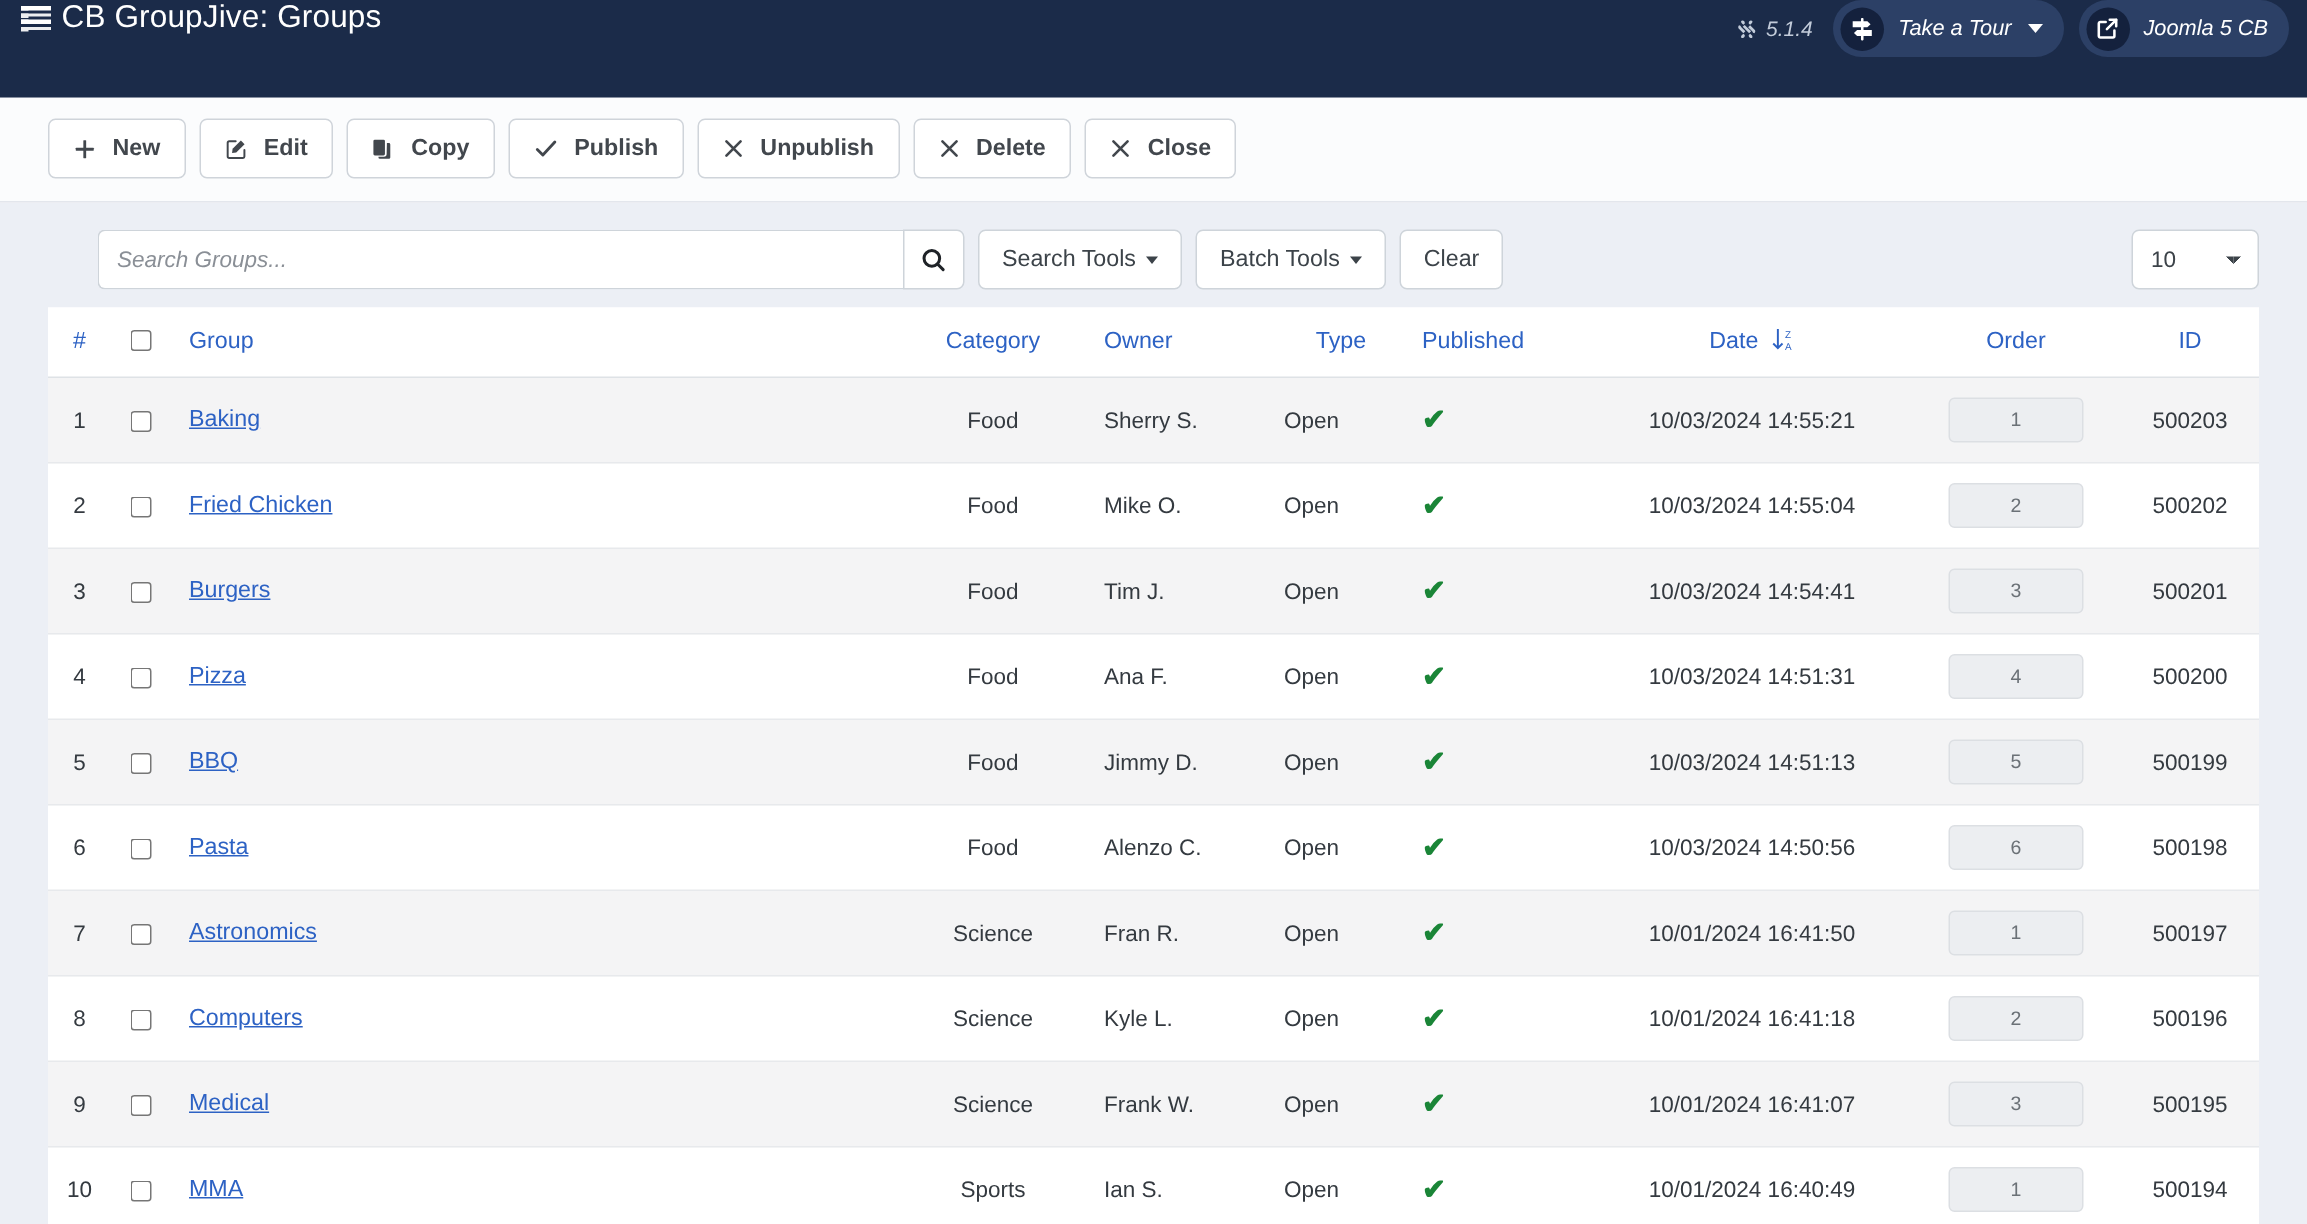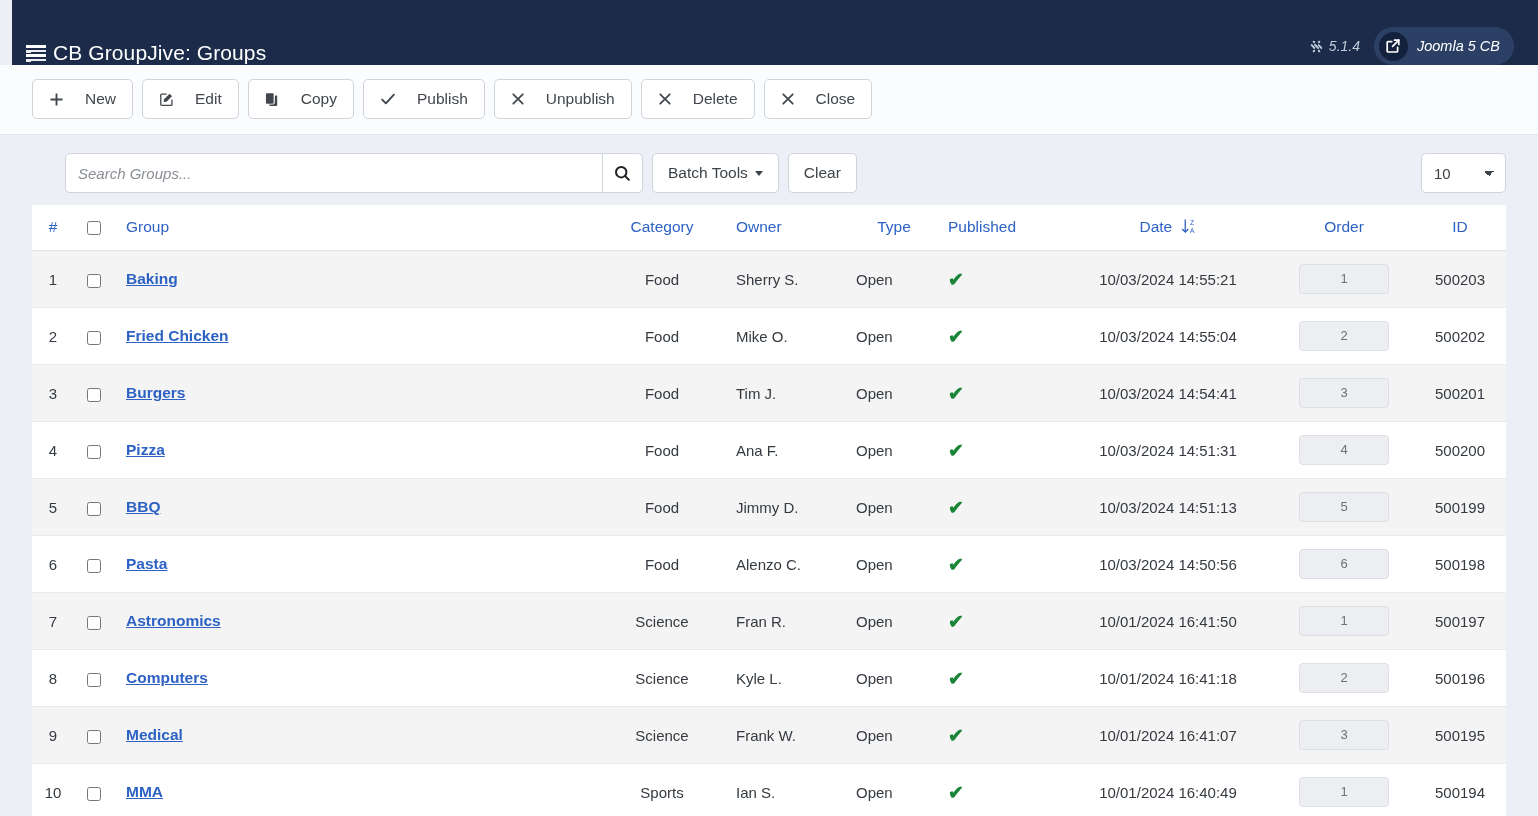--- a/index.html
+++ b/index.html
@@ -12,24 +12,23 @@
     font-size: 15px;
     color: #212529;
     -webkit-font-smoothing: antialiased;
   }
 
   
   .topbar {
     height: 65px;
     background: #1b2b49;
     display: flex;
-    align-items: flex-end;
-    padding: 0 24px 0 14px;
+    align-items: flex-start;
+    padding: 0 12px 0 14px;
     position: relative;
-    margin-left: 12px;
   }
   .brand {
     display: flex;
     align-items: center;
     gap: 7px;
     color: #ffffff;
     font-size: 21px;
     letter-spacing: .1px;
   }
   .brand-title { font-weight: 400; }
@@ -109,30 +108,31 @@
     background: #fbfcfd;
     border-bottom: 1px solid #e3e6ec;
     padding: 14px 0 15px 32px;
     display: flex;
     gap: 9px;
     align-items: center;
   }
   .tbtn {
     display: inline-flex;
     align-items: center;
-    gap: 21px;
+    gap: 11px;
     height: 40px;
     padding: 0 16px;
     background: #ffffff;
     border: 1px solid #cfd4da;
     border-radius: 5px;
     color: #42474d;
     font-size: 15.5px;
     cursor: pointer;
     line-height: 1;
+    font-weight: bold;
   }
   .tbtn svg { display: block; flex: 0 0 auto; }
 
   
   .content {
     padding: 18px 32px 0 32px;
   }
   .filterbar {
     display: flex;
     align-items: center;
@@ -240,21 +240,21 @@
     font-size: 15px;
     color: #343a40;
     white-space: nowrap;
     height: 56px;
   }
   table.grid tbody tr:nth-child(odd) td { background: #f4f4f5; }
   table.grid tbody tr:nth-child(even) td { background: #ffffff; }
 
   .c-num   { width: 42px;  text-align: center; }
   .c-chk   { width: 40px;  text-align: center; }
-  .c-group { width: 482px; text-align: left; padding-left: 12px !important; font-weight: bold; }
+  .c-group { width: 482px; text-align: left; padding-left: 12px !important; }
   .c-cat   { width: 132px; text-align: center; }
   .c-owner { width: 120px; text-align: left; }
   .c-type  { width: 92px;  }
   .c-pub   { width: 122px; text-align: left; }
   .c-date  { width: 212px; text-align: center; }
   .c-order { width: 140px; text-align: center; }
   .c-id    { width: 92px;  text-align: center; }
 
   thead .c-group { padding-left: 12px !important; }
 
@@ -318,20 +318,31 @@
         <path d="M12 2.2a1.6 1.6 0 0 0-2.6 1.25v.4l1 1 1-.95A1.6 1.6 0 0 0 12 2.2z" fill="#c3ccda"></path>
         <path d="M2.6 5.2a1.6 1.6 0 0 0 0 2.6l3 3 1.4-1.4-3-3a1.6 1.6 0 0 0-1.4-1.2z" fill="#c3ccda"></path>
         <path d="M13.4 10.8a1.6 1.6 0 0 0 0-2.6l-3-3L9 6.6l3 3a1.6 1.6 0 0 0 1.4 1.2z" fill="#c3ccda"></path>
         <path d="M4 13.8a1.6 1.6 0 0 0 2.6-1.25v-.4l-1-1-1 .95A1.6 1.6 0 0 0 4 13.8z" fill="#c3ccda"></path>
         <path d="M12 13.8a1.6 1.6 0 0 1-2.6-1.25v-.4l1-1 1 .95a1.6 1.6 0 0 1 .6 1.7z" fill="#c3ccda"></path>
         <path d="M5.1 6.3l4.6 4.6 1.4-1.4-4.6-4.6z" fill="#c3ccda"></path>
       </svg>
       <span>5.1.4</span>
     </div>
 
+    <div class="pill">
+      <span class="circ">
+        <svg width="17" height="17" viewBox="0 0 16 16" fill="#ffffff">
+          <rect x="7.2" y="1" width="1.6" height="14" rx=".5"></rect>
+          <path d="M2 3h9.2l2 1.9-2 1.9H2z"></path>
+          <path d="M14 8.4H4.8l-2 1.9 2 1.9H14z"></path>
+        </svg>
+      </span>
+      <span>Take a Tour</span>
+      <span class="caret-dn"></span>
+    </div>
 
     <div class="pill">
       <span class="circ">
         <svg width="16" height="16" viewBox="0 0 16 16" fill="none" stroke="#ffffff" stroke-width="1.7" stroke-linecap="round" stroke-linejoin="round">
           <path d="M9.5 2.2H13.8V6.5"></path>
           <path d="M13.8 2.2L7.6 8.4"></path>
           <path d="M12.6 9.4v3.6a1 1 0 0 1-1 1H3.2a1 1 0 0 1-1-1V4.6a1 1 0 0 1 1-1h3.6"></path>
         </svg>
       </span>
       <span>Joomla 5 CB</span>
@@ -404,20 +415,24 @@
     <div class="searchgroup">
       <input type="text" placeholder="Search Groups..." value="" style="">
       <div class="sbtn">
         <svg width="17" height="17" viewBox="0 0 16 16" fill="none" stroke="#1f2328" stroke-width="1.9" stroke-linecap="round">
           <circle cx="6.8" cy="6.8" r="4.9"></circle>
           <path d="M10.5 10.5l3.4 3.4"></path>
         </svg>
       </div>
     </div>
 
+    <button class="fbtn">
+      <span>Search Tools</span>
+      <span class="caret-sm"></span>
+    </button>
 
     <button class="fbtn">
       <span>Batch Tools</span>
       <span class="caret-sm"></span>
     </button>
 
     <button class="fbtn">
       <span>Clear</span>
     </button>
 

